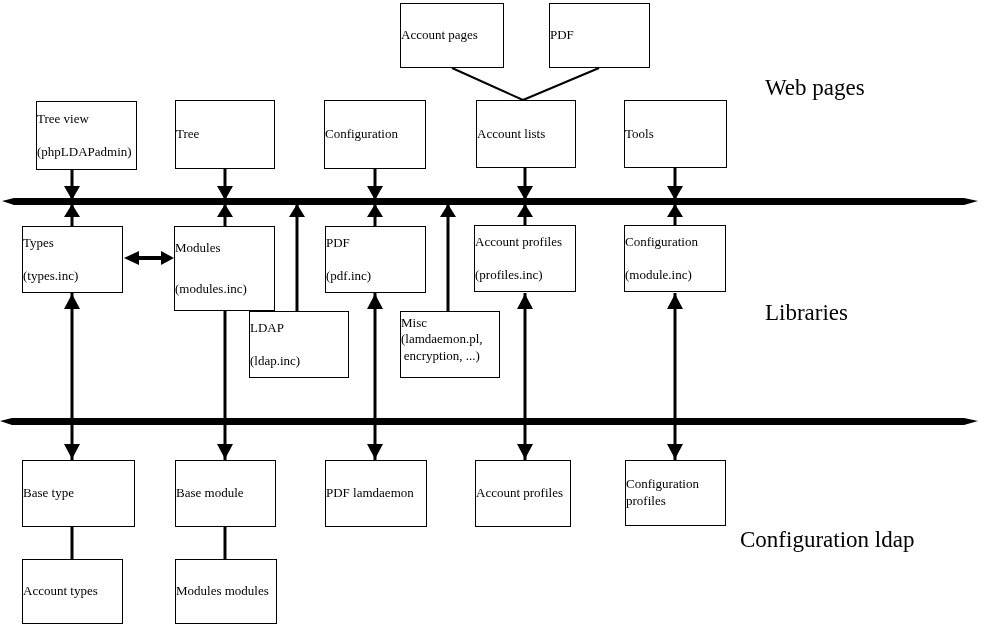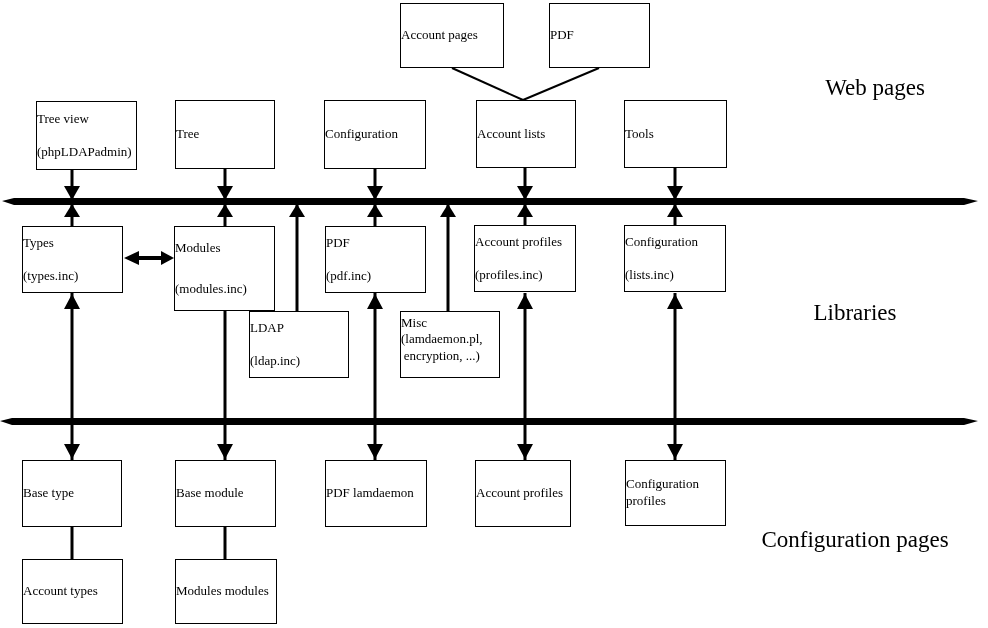--- a/index.html
+++ b/index.html
@@ -12,21 +12,21 @@
     position:absolute; box-sizing:border-box;
     border:1px solid #000; background:#fff;
     display:flex; flex-direction:column; align-items:flex-start; justify-content:center;
     text-align:center; font-size:13px; line-height:1.25;
   }
   .box.two { justify-content:space-around; }
   .box.misc { justify-content:space-between; padding:3px 0 14px 0; }
   .box .sub { line-height:1.25; }
   .box.tight div { line-height:1.3; }
   .section-label {
-    position:absolute; font-size:23px; text-align:center; white-space:nowrap;
+    position:absolute; font-size:23px; white-space:nowrap;
   }
 </style>
 </head>
 <body>
 
 <div id="canvas">
 
   <svg id="connectors" viewBox="0 0 988 628" xmlns="http://www.w3.org/2000/svg">
 
     <g>
@@ -153,36 +153,36 @@
   <div class="box two" style="left:325px;top:226px;width:101px;height:67px">
     <span>PDF</span>
     <span class="sub">(pdf.inc)</span>
   </div>
   <div class="box two" style="left:474px;top:225px;width:102px;height:67px">
     <span>Account profiles</span>
     <span class="sub">(profiles.inc)</span>
   </div>
   <div class="box two" style="left:624px;top:225px;width:102px;height:67px">
     <span>Configuration</span>
-    <span class="sub">(lists.inc)</span>
+    <span class="sub">(module.inc)</span>
   </div>
 
   <div class="box two" style="left:249px;top:311px;width:100px;height:67px">
     <span>LDAP</span>
     <span class="sub">(ldap.inc)</span>
   </div>
   <div class="box misc" style="left:400px;top:311px;width:100px;height:67px">
     <span>Misc</span>
     <span class="sub">
       <div>(lamdaemon.pl,</div>
       <div>encryption, ...)</div>
     </span>
   </div>
 
-  <div class="box" style="left:22px;top:460px;width:100px;height:67px">
+  <div class="box" style="left:22px;top:460px;width:113px;height:67px">
     <span>Base type</span>
   </div>
   <div class="box" style="left:175px;top:460px;width:101px;height:67px">
     <span>Base module</span>
   </div>
   <div class="box" style="left:325px;top:460px;width:102px;height:67px">
     <span>PDF lamdaemon</span>
   </div>
   <div class="box" style="left:475px;top:460px;width:96px;height:67px">
     <span>Account profiles</span>
@@ -194,15 +194,15 @@
 
   <div class="box" style="left:22px;top:559px;width:101px;height:65px">
     <span>Account types</span>
   </div>
   <div class="box" style="left:175px;top:559px;width:102px;height:65px">
     <span>Modules modules</span>
   </div>
 
   <div class="section-label" style="left:765px;top:75px;width:220px">Web pages</div>
   <div class="section-label" style="left:765px;top:300px;width:180px">Libraries</div>
-  <div class="section-label" style="left:740px;top:527px;width:230px">Configuration pages</div>
+  <div class="section-label" style="left:740px;top:527px;width:230px">Configuration ldap</div>
 
 </div>
 
 </body></html>

